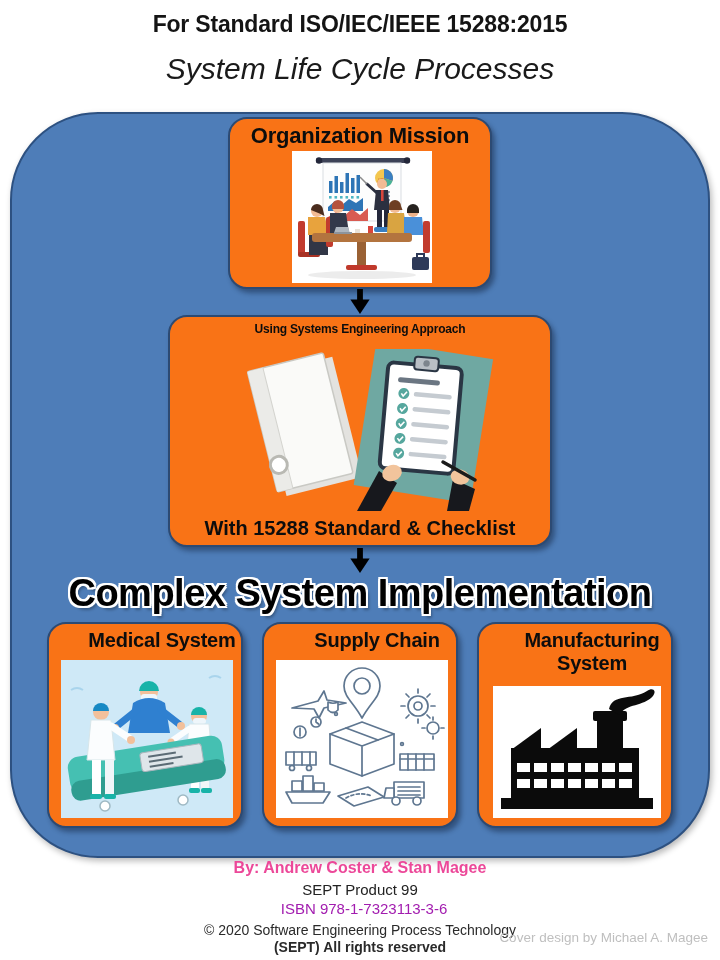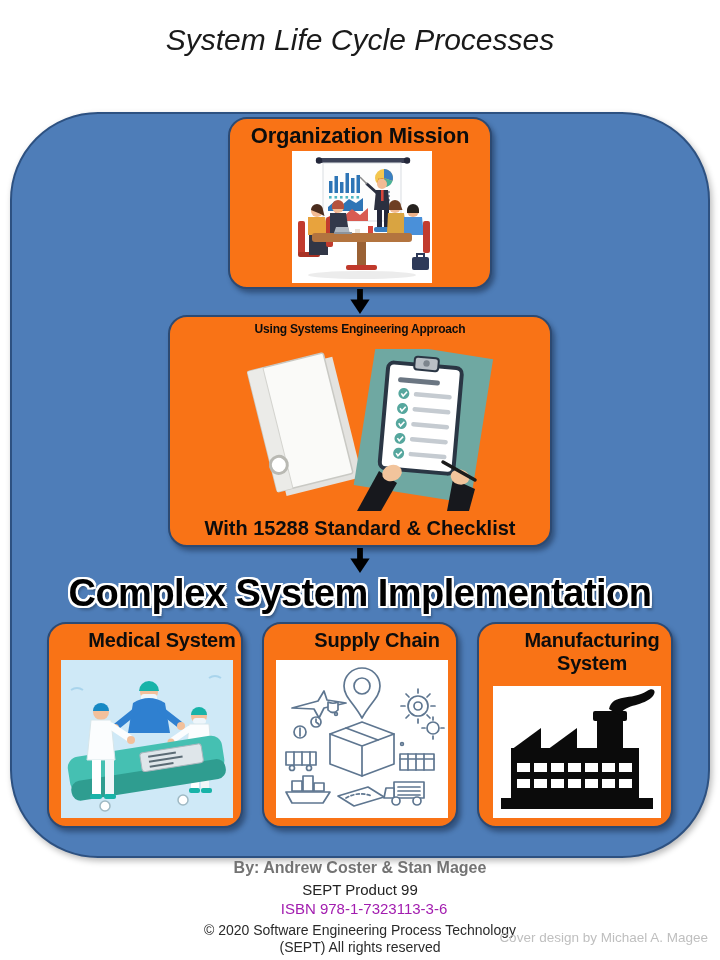--- a/index.html
+++ b/index.html
@@ -48,35 +48,36 @@
   
   .sys-box{top:622px;width:196px;height:206px;padding-left:34px;}
   .medical-box{left:47px;}
   .supply-box{left:262px;}
   .manuf-box{left:477px;}
   .sys-box .box-title{font-size:20px;margin-top:5px;line-height:23px;}
   .manuf-box .box-title{width:150px;margin:5px auto 0;}
   .sys-illus{position:absolute;left:12px;top:36px;width:172px;height:158px;background:#fff;}
   .manuf-box .sys-illus{left:14px;top:62px;width:168px;height:132px;}
   
-  .footer-line{position:absolute;left:0;right:0;text-align:center;color:#737373;}
+  .footer-line{position:absolute;left:0;right:0;text-align:center;color:#ec4899;}
   .byline{top:859px;font-size:16px;font-weight:bold;}
   .product{top:881px;font-size:15px;color:#222;}
   .isbn{top:900px;font-size:15px;color:#a21caf;padding-left:8px;}
   .copy1{top:922px;font-size:14px;color:#2a2a2a;}
-  .copy2{top:939px;font-size:14px;color:#2a2a2a;}
+  .copy2{top:939px;font-size:14px;color:#2a2a2a;font-weight:bold;}
   .credit{position:absolute;top:930px;right:12px;font-size:13.5px;color:#bfbfbf;}
   svg{display:block;}
 </style>
 </head>
 <body>
 
 <div class="page">
 
   <header class="cover-header">
+    <div class="title-bold">For Standard ISO/IEC/IEEE 15288:2015</div>
     <div class="title-italic">System Life Cycle Processes</div>
   </header>
 
   <div class="panel"></div>
 
   <section class="box org-box">
     <div class="box-title">Organization Mission</div>
     <div class="org-illus">
       <svg width="140" height="132" viewBox="0 0 140 132">
         <rect width="140" height="132" fill="#ffffff"></rect>

